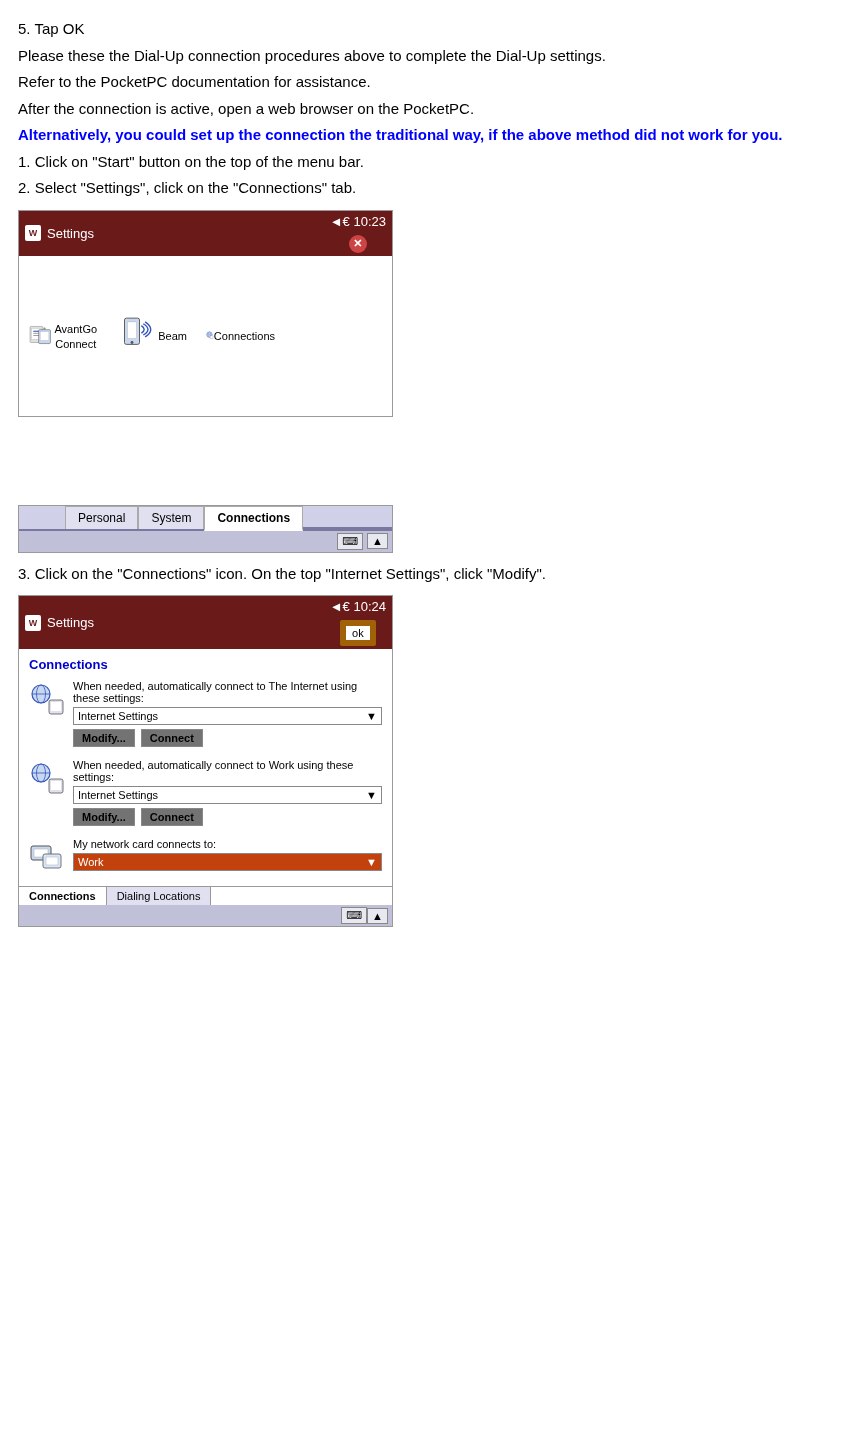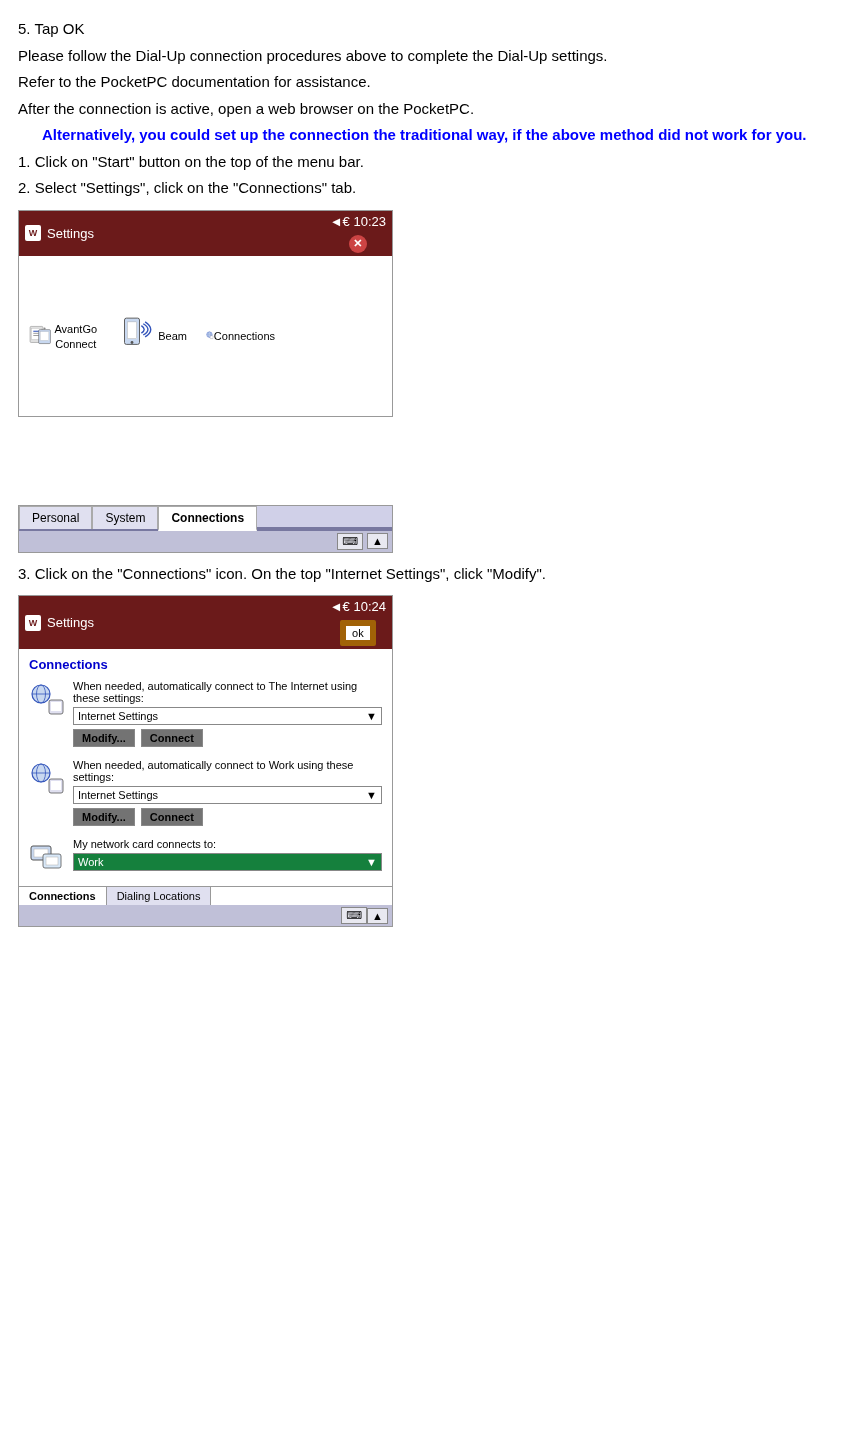--- a/index.html
+++ b/index.html
@@ -91,20 +91,21 @@
       font-size: 11px;
       line-height: 1.3;
       color: #000;
     }
     
     .conn-tabs {
       display: flex;
       background: #d0d0e8;
       border-bottom: 2px solid #7878a0;
       font-size: 12px;
+      padding-left: 46px;
     }
     .conn-tab {
       padding: 4px 12px;
       border: 1px solid #aaa;
       border-bottom: none;
       background: #e0e0f0;
       cursor: default;
       font-size: 12px;
     }
     .conn-tab.active {
@@ -191,21 +192,21 @@
       border-right: 1px solid #999;
       background: #e0e0f0;
     }
     .bottom-tab.active {
       background: #fff;
       font-weight: bold;
     }
     .work-dropdown {
       width: 100%;
       border: 1px solid #888;
-      background: #15803d;
+      background: #c2410c;
       color: #fff;
       font-size: 11px;
       padding: 2px 4px;
       margin-top: 3px;
       display: flex;
       justify-content: space-between;
     }
     .bottom-toolbar {
       background: #c0c0d8;
       display: flex;
@@ -213,24 +214,24 @@
       align-items: center;
       padding: 2px 4px;
     }
   </style>
 </head>
 <body>
 
 
 
 <p>5. Tap OK</p>
-<p>Please follow the Dial-Up connection procedures above to complete the Dial-Up settings.</p>
+<p>Please these the Dial-Up connection procedures above to complete the Dial-Up settings.</p>
 <p>Refer to the PocketPC documentation for assistance.</p>
 <p>After the connection is active, open a web browser on the PocketPC.</p>
-<p class="highlight" style="margin-bottom:4px;margin-left:24px;">Alternatively, you could set up the connection the traditional way, if the above method did not work for you.</p>
+<p class="highlight" style="margin-bottom:4px;">Alternatively, you could set up the connection the traditional way, if the above method did not work for you.</p>
 <p>1. Click on "Start" button on the top of the menu bar.</p>
 <p>2. Select "Settings", click on the "Connections" tab.</p>
 
 
 <div class="screenshot-box">
   <div class="titlebar">
     <div class="titlebar-left">
       <div class="titlebar-logo">W</div>
       <span>Settings</span>
     </div>

